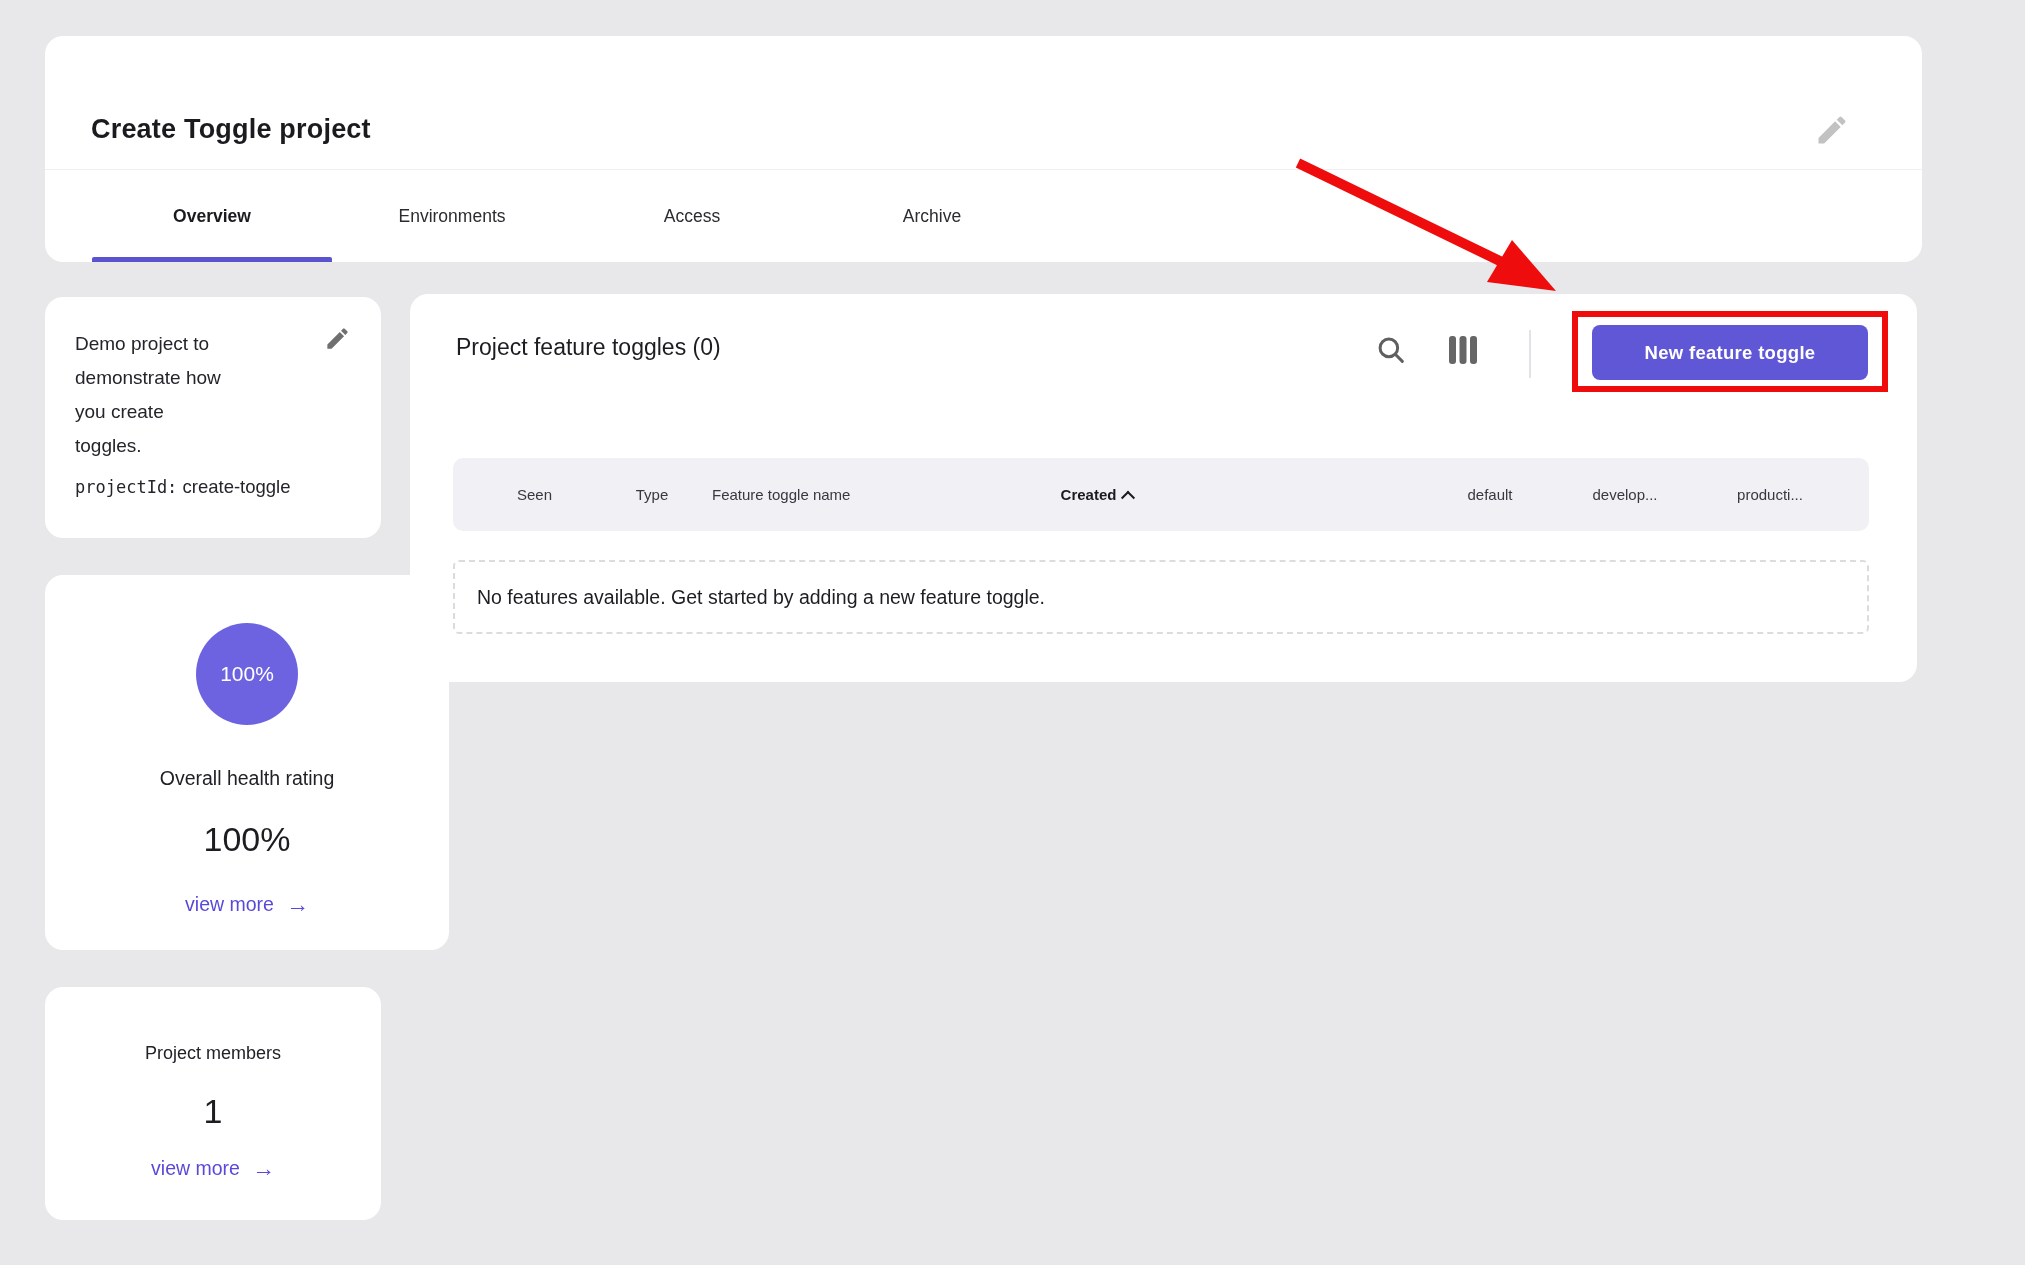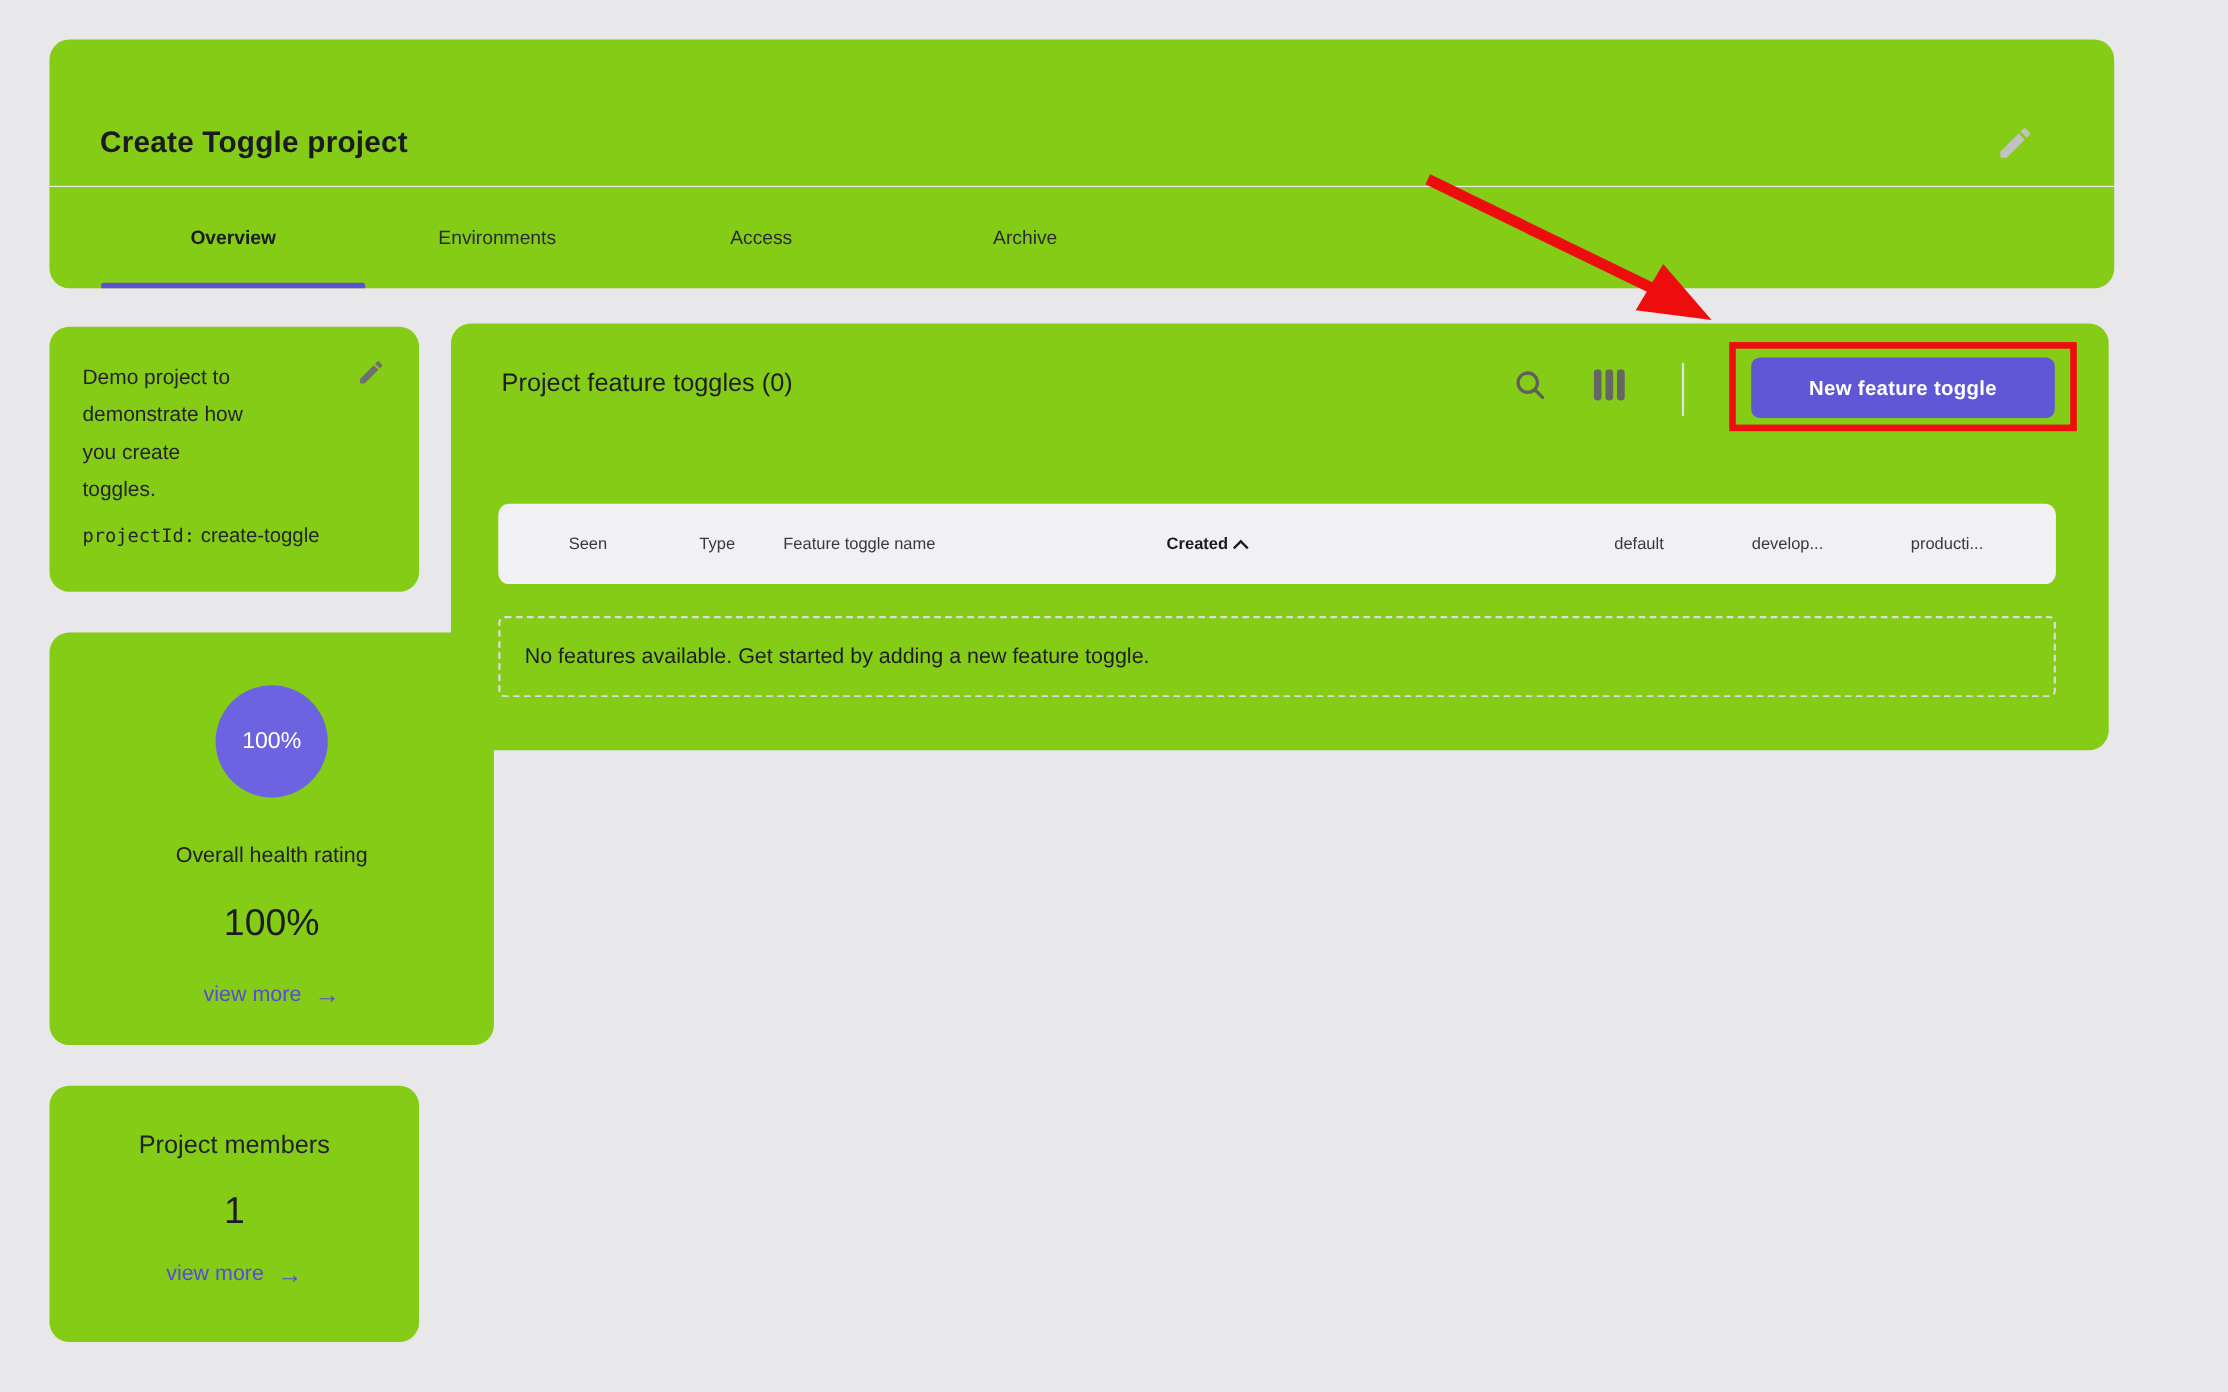--- a/index.html
+++ b/index.html
@@ -4,21 +4,21 @@
 <style>
   * { margin: 0; padding: 0; box-sizing: border-box; }
   html, body { width: 2025px; height: 1265px; }
   body {
     background: #e8e7ea;
     font-family: "Liberation Sans", sans-serif;
     position: relative;
     overflow: hidden;
     color: #1d1c21;
   }
-  .card { background: #84cc16; border-radius: 18px; position: absolute; }
+  .card { background: #ffffff; border-radius: 18px; position: absolute; }
 
   
   .header-card { left: 45px; top: 36px; width: 1877px; height: 226px; }
   .project-title {
     position: absolute; left: 46px; top: 78px;
     font-size: 27px; font-weight: 700; color: #1b1a1f; letter-spacing: .2px;
   }
   .header-edit { position: absolute; right: 72px; top: 76px; width: 36px; height: 36px; color: #c2c2c2; cursor: pointer; }
   .header-divider { position: absolute; left: 0; top: 133px; width: 100%; height: 1px; background: #efeff1; }
   .tabs-row { position: absolute; left: 47px; top: 134px; height: 92px; display: flex; }
@@ -47,21 +47,21 @@
   }
   .health-label { margin-top: 42px; font-size: 19.5px; color: #232128; }
   .health-value { margin-top: 30px; font-size: 34px; color: #1d1c21; }
   .view-more {
     margin-top: 34px; font-size: 19.5px; color: #5a49d8; cursor: pointer;
     display: flex; align-items: center; gap: 12px; text-decoration: none;
   }
   .view-more .arrow { font-size: 23px; line-height: 1; }
 
   .members-card { left: 45px; top: 987px; width: 336px; height: 233px; display: flex; flex-direction: column; align-items: center; }
-  .members-label { margin-top: 40px; font-size: 23px; color: #232128; }
+  .members-label { margin-top: 56px; font-size: 18px; color: #232128; }
   .members-value { margin-top: 28px; font-size: 34px; color: #1d1c21; }
   .members-card .view-more { margin-top: 26px; }
 
   
   .main-panel { left: 410px; top: 294px; width: 1507px; height: 388px; }
   .panel-title { position: absolute; left: 46px; top: 40px; font-size: 23px; color: #1d1c21; }
   .icon-btn { position: absolute; top: 34px; width: 44px; height: 44px; display: flex; align-items: center; justify-content: center; cursor: pointer; }
   .search-btn { left: 959px; }
   .columns-btn { left: 1031px; }
   .toolbar-divider { position: absolute; left: 1119px; top: 36px; width: 2px; height: 48px; background: #e3e2e6; }

